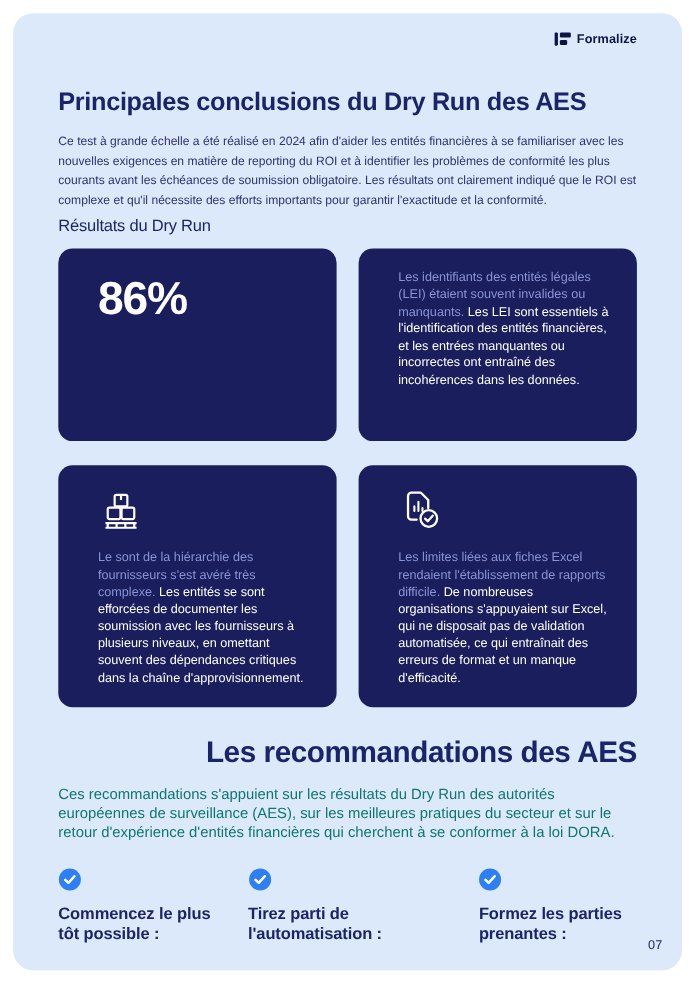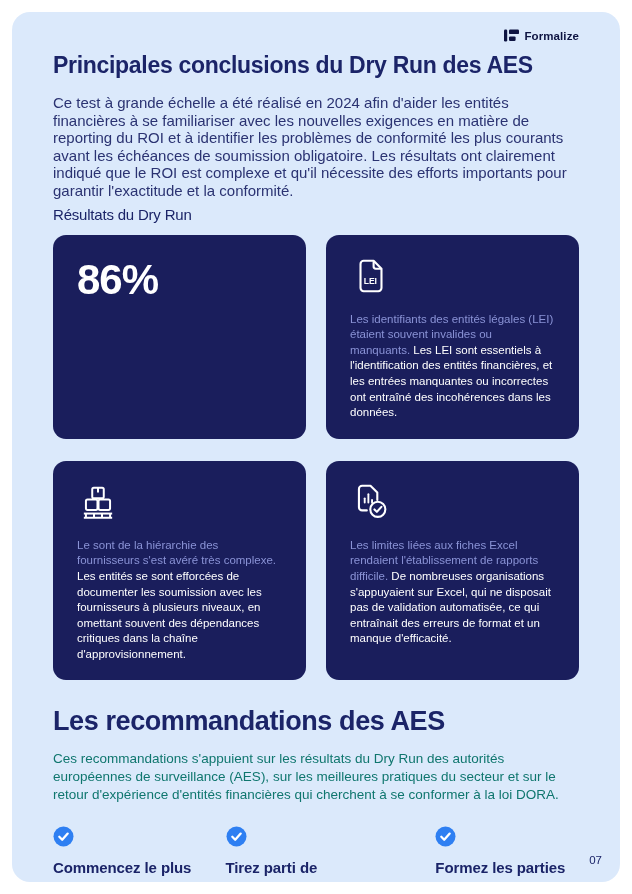--- a/index.html
+++ b/index.html
@@ -19,51 +19,52 @@
   }
   .content { padding: 15px 41px 0 41px; }
 
   
   .logo-row { display: flex; justify-content: flex-end; align-items: center; height: 16px; }
   .brand { display: flex; align-items: flex-end; gap: 5px; }
   .brand-name { font-size: 11.5px; font-weight: 700; color: #0e1442; letter-spacing: 0.1px; }
 
   
   h1.main-title {
-    margin-top: 9px;
+    margin-top: 36px;
     font-size: 23px; font-weight: 700; color: #1b2468;
     letter-spacing: -0.3px;
   }
   p.lead {
     margin-top: 15px;
-    font-size: 15px; line-height: 17.6px; color: #2b3372;
+    font-size: 11px; line-height: 17.6px; color: #2b3372;
     max-width: 527px;
   }
   h2.section-title {
     margin-top: 6px;
     font-size: 15px; font-weight: 400; color: #1b2468;
     letter-spacing: -0.2px;
   }
   h1.reco-title {
     margin-top: 26px;
     font-size: 27px; font-weight: 700; color: #1b2468;
     letter-spacing: -0.4px;
+    text-align: right;
   }
 
   
   .cards-grid {
     margin-top: 12px;
     display: grid;
     grid-template-columns: 1fr 1fr;
     column-gap: 20px; row-gap: 22px;
   }
   .card {
     background: #1a1e5c;
     border-radius: 13px;
-    padding: 19px 24px 18px 24px;
+    padding: 19px 24px 18px 36px;
     min-height: 175px;
     color: #ffffff;
   }
   .card .stat {
     font-size: 42px; font-weight: 700; color: #ffffff;
     letter-spacing: -1px;
     margin-top: 2px; margin-bottom: 15px;
   }
   .card .icon-box { height: 43px; margin-bottom: 15px; }
   .card p {
@@ -121,27 +122,20 @@
 
     <h2 class="section-title">Résultats du Dry Run</h2>
 
     <div class="cards-grid">
 
       <div class="card">
         <div class="stat">86%</div>
       </div>
 
       <div class="card">
-        <div class="icon-box">
-          <svg width="42" height="43" viewBox="0 0 40 41">
-            <path d="M13 6.5 h9.5 L30 14 v18.5 a3 3 0 0 1 -3 3 H13 a3 3 0 0 1 -3 -3 V9.5 a3 3 0 0 1 3 -3 Z" fill="none" stroke="#ffffff" stroke-width="2" stroke-linejoin="round"></path>
-            <path d="M22.5 6.8 V12 a2 2 0 0 0 2 2 h5.2" fill="none" stroke="#ffffff" stroke-width="2" stroke-linejoin="round"></path>
-            <text x="13" y="29" font-family="Liberation Sans, sans-serif" font-size="8.2" font-weight="bold" fill="#ffffff">LEI</text>
-          </svg>
-        </div>
         <p><span class="hl">Les identifiants des entités légales (LEI) étaient souvent invalides ou manquants.</span><span> Les LEI sont essentiels à l'identification des entités financières, et les entrées manquantes ou incorrectes ont entraîné des incohérences dans les données.</span></p>
       </div>
 
       <div class="card">
         <div class="icon-box">
           <svg width="42" height="43" viewBox="0 0 40 41">
             <rect x="14.5" y="7.5" width="11" height="10" rx="1.5" fill="none" stroke="#ffffff" stroke-width="1.9"></rect>
             <line x1="20" y1="7.5" x2="20" y2="12" stroke="#ffffff" stroke-width="1.9"></line>
             <rect x="8.5" y="18.5" width="11" height="10" rx="1.5" fill="none" stroke="#ffffff" stroke-width="1.9"></rect>
             <rect x="20.5" y="18.5" width="11" height="10" rx="1.5" fill="none" stroke="#ffffff" stroke-width="1.9"></rect>

